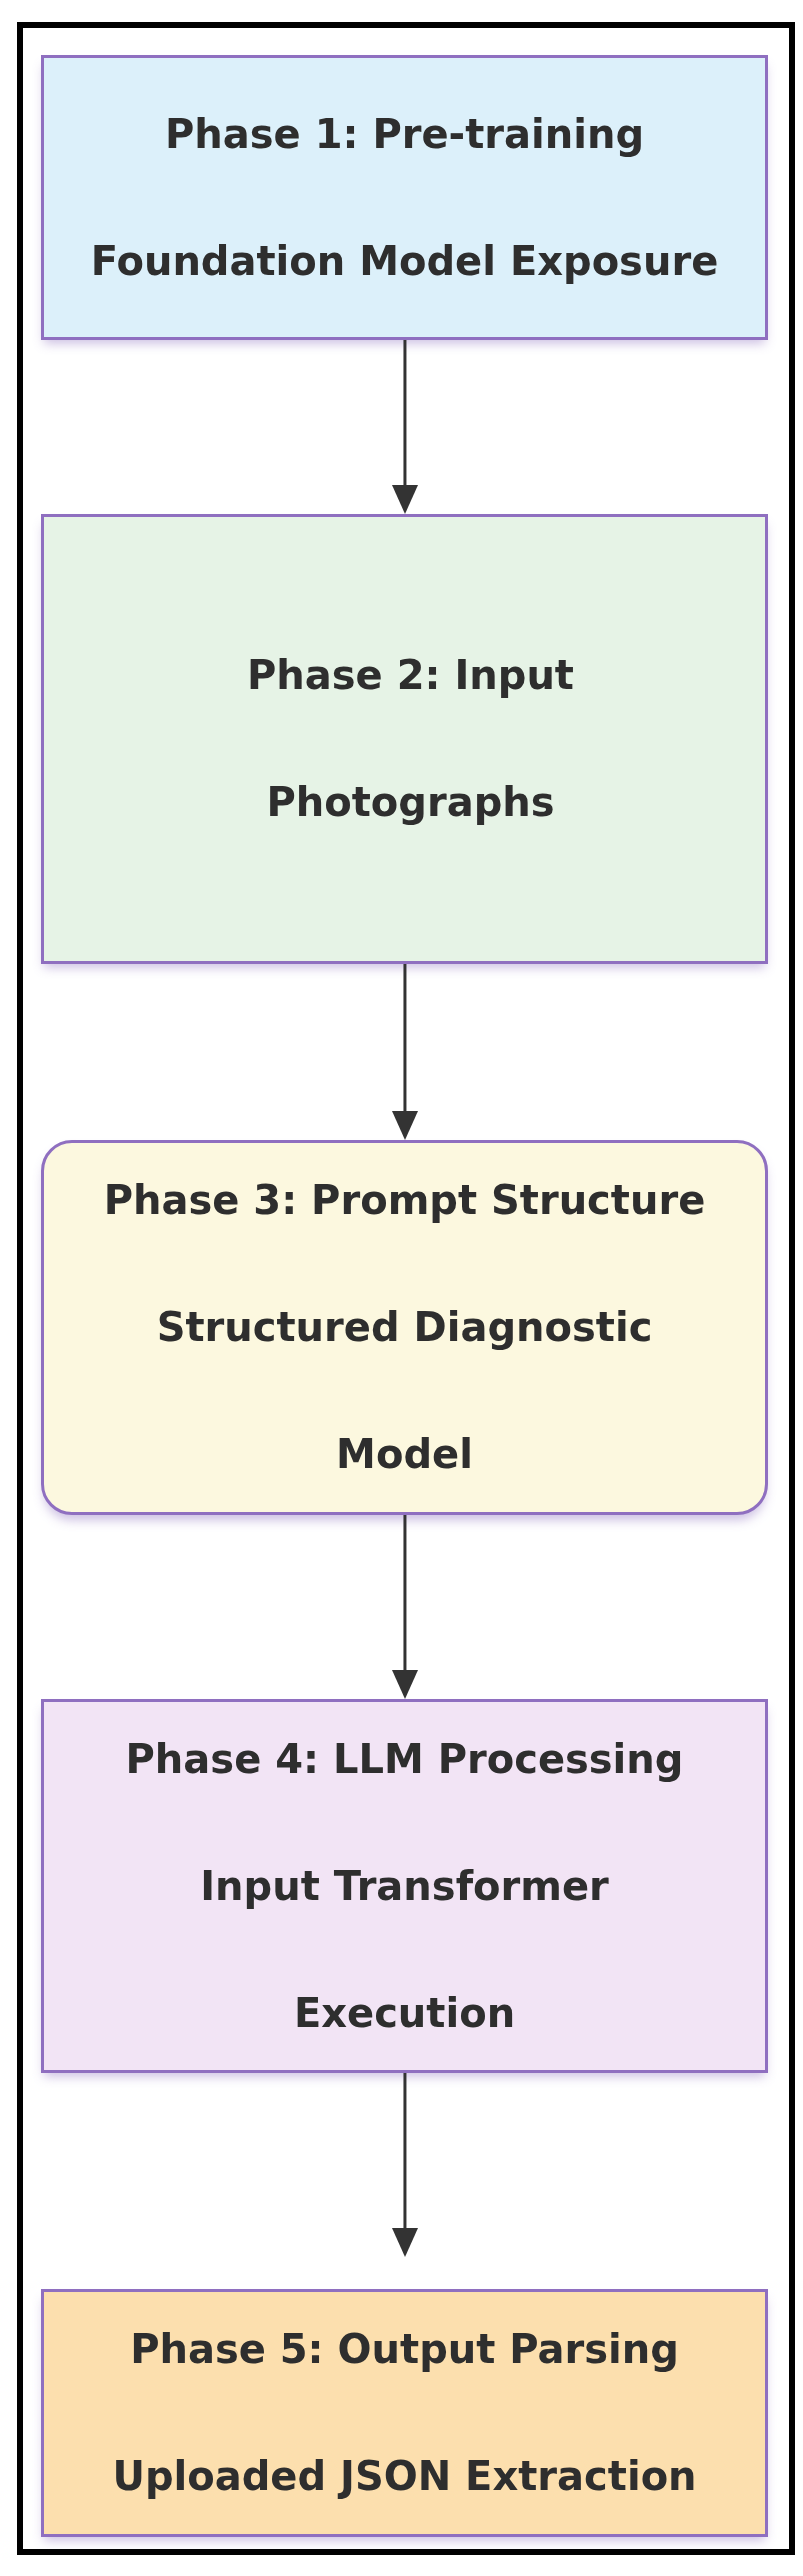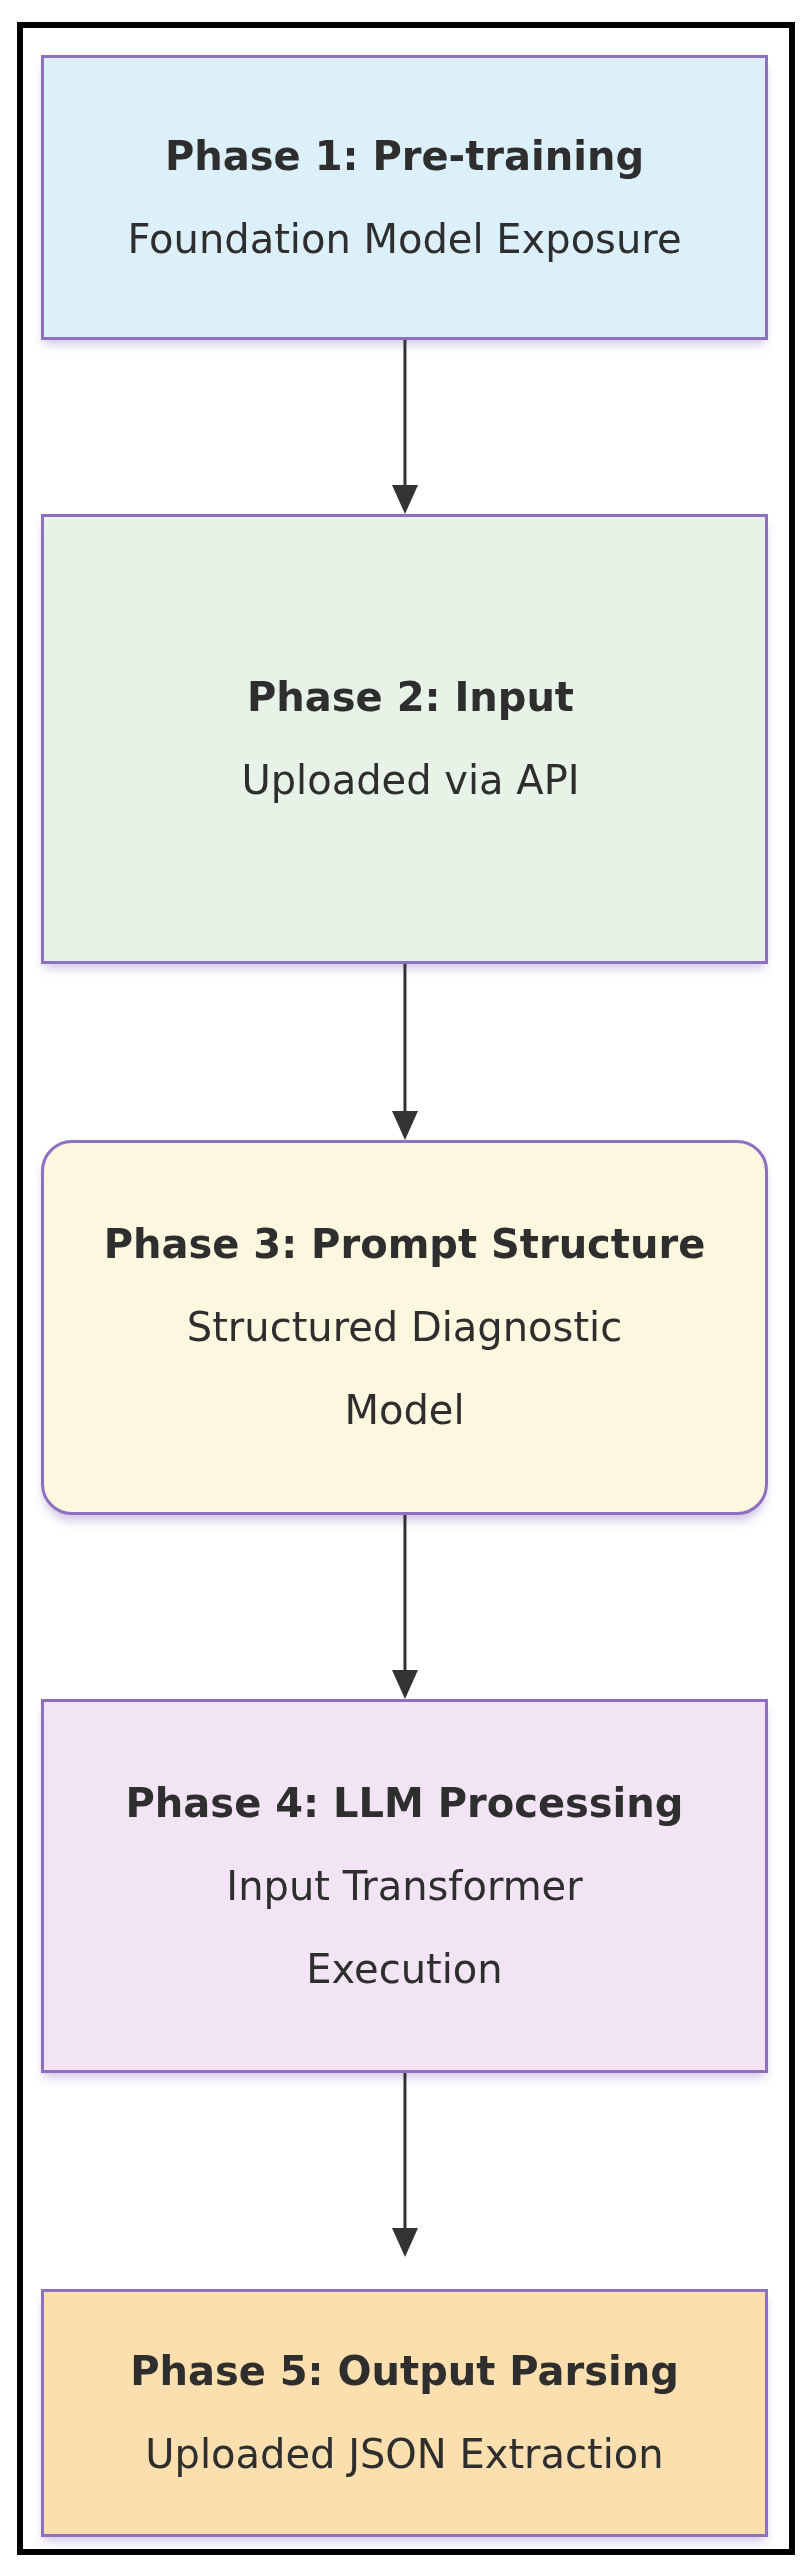--- a/index.html
+++ b/index.html
@@ -31,23 +31,24 @@
     left:41px;width:727px;
     box-sizing:border-box;
     border:3.6px solid var(--node-border);
     display:flex;flex-direction:column;
     justify-content:center;align-items:center;
     text-align:center;
     color:var(--text-color);
     font-size:40px;
     line-height:83px;
     box-shadow:0 7.2px 10.3px -3.1px rgba(140,110,190,0.45);
+    gap:44px;
   }
   .node-title{font-weight:bold;}
-  .node-line{font-weight:normal;}
+  .node-line{font-weight:bold;}
   .arrow{
     position:absolute;
     left:384px;width:41px;
   }
   .arrow-line{
     position:absolute;
     left:50%;top:0;bottom:27px;
     width:3.1px;
     transform:translateX(-50%);
     background:var(--arrow-color);
@@ -84,21 +85,21 @@
     <div class="node-line">Foundation Model Exposure</div>
   </section>
 
   <div class="arrow" id="arrow-1">
     <div class="arrow-line"></div>
     <div class="arrow-head"></div>
   </div>
 
   <section class="node" id="node-2" style="background-color: rgb(230, 243, 230);">
     <div class="node-title">Phase 2: Input</div>
-    <div class="node-line">Uploaded via API</div>
+    <div class="node-line">Photographs</div>
   </section>
 
   <div class="arrow" id="arrow-2">
     <div class="arrow-line"></div>
     <div class="arrow-head"></div>
   </div>
 
   <section class="node" id="node-3" style="background-color: rgb(252, 248, 223); border-radius: 31px;">
     <div class="node-title">Phase 3: Prompt Structure</div>
     <div class="node-line">Structured Diagnostic</div>

